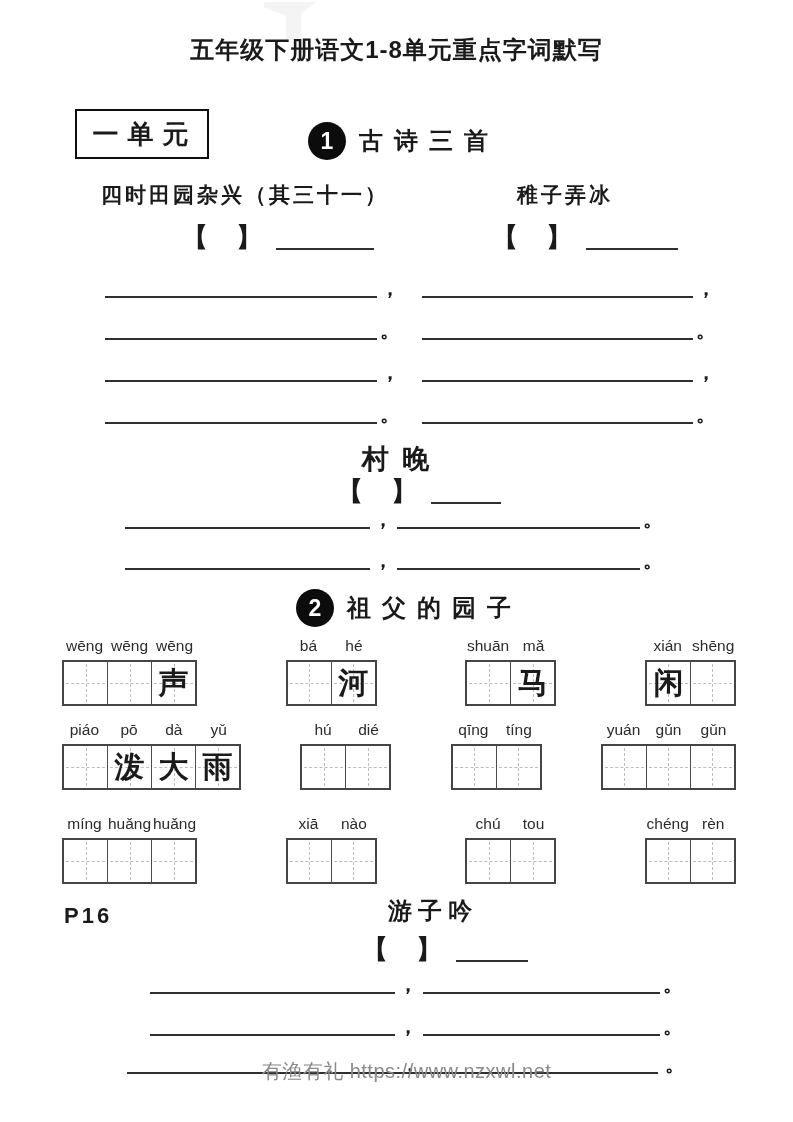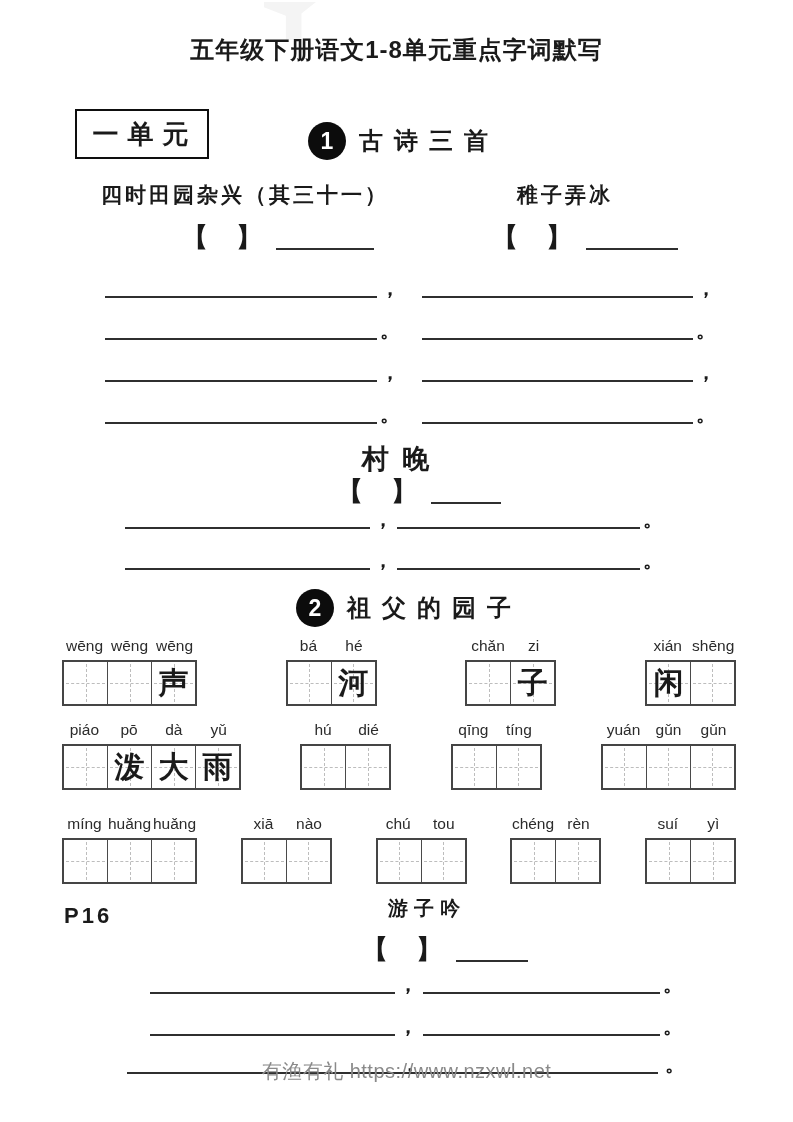--- a/index.html
+++ b/index.html
@@ -60,21 +60,21 @@
   .cell{width:43px;height:42px;position:relative;border-right:1.8px solid #4a4a4a;
     display:flex;align-items:center;justify-content:center;}
   .cell:last-child{border-right:none;}
   .cell::before{content:"";position:absolute;left:2px;right:2px;top:50%;border-top:1px dashed #bdbdbd;}
   .cell::after{content:"";position:absolute;top:2px;bottom:2px;left:50%;border-left:1px dashed #bdbdbd;}
   .char{position:relative;z-index:1;font-family:"DejaVu Serif",serif;font-weight:700;font-size:30px;line-height:30px;}
   
   #accum-row{top:903px;left:60px;width:680px;height:32px;}
   #accum-pref{position:absolute;left:4px;font-size:22px;font-weight:700;letter-spacing:3px;}
   #accum-label{position:absolute;left:88px;font-family:"DejaVu Serif",serif;font-weight:700;font-size:22px;letter-spacing:3px;}
-  #accum-poem{position:absolute;left:328px;top:-8px;font-family:Liberation Serif, serif;font-weight:700;font-size:20px;letter-spacing:6px;}
+  #accum-poem{position:absolute;left:328px;top:-8px;font-family:Liberation Serif, serif;font-weight:700;font-size:24px;letter-spacing:6px;}
   #youzi-bracket{top:936px;left:362px;}
   #youzi-bracket .blank-line{width:72px;}
   
   #bottom-lines{top:968px;left:60px;width:700px;display:flex;flex-direction:column;gap:16px;}
   #bottom-lines .seg-left{left:90px;} #bottom-lines .seg-left .blank-line{width:245px;}
   #bottom-lines .seg-right{left:363px;} #bottom-lines .seg-right .blank-line{width:237px;}
   .line-row.continuous .cont-line{position:absolute;left:67px;bottom:4px;width:531px;border-bottom:2.3px solid #2f2f2f;height:0;}
   .line-row.continuous .mid-punct{position:absolute;left:337px;bottom:4px;}
   .line-row.continuous .end-punct{position:absolute;left:602px;bottom:4px;}
   #footer-watermark{top:1058px;left:0;right:0;text-align:center;padding-left:20px;
@@ -218,27 +218,27 @@
         </div>
         <div class="grid">
           <div class="cell"></div>
           <div class="cell">
             <span class="char">河</span>
           </div>
         </div>
       </div>
       <div class="pinyin-group">
         <div class="syllables">
-          <span class="syl">chǎn</span>
-          <span class="syl">zi</span>
-        </div>
-        <div class="grid">
-          <div class="cell"></div>
-          <div class="cell">
-            <span class="char">子</span>
+          <span class="syl">shuān</span>
+          <span class="syl">mǎ</span>
+        </div>
+        <div class="grid">
+          <div class="cell"></div>
+          <div class="cell">
+            <span class="char">马</span>
           </div>
         </div>
       </div>
       <div class="pinyin-group">
         <div class="syllables">
           <span class="syl">xián</span>
           <span class="syl">shēng</span>
         </div>
         <div class="grid">
           <div class="cell">
@@ -332,30 +332,20 @@
         </div>
         <div class="grid">
           <div class="cell"></div>
           <div class="cell"></div>
         </div>
       </div>
       <div class="pinyin-group">
         <div class="syllables">
           <span class="syl">chéng</span>
           <span class="syl">rèn</span>
-        </div>
-        <div class="grid">
-          <div class="cell"></div>
-          <div class="cell"></div>
-        </div>
-      </div>
-      <div class="pinyin-group">
-        <div class="syllables">
-          <span class="syl">suí</span>
-          <span class="syl">yì</span>
         </div>
         <div class="grid">
           <div class="cell"></div>
           <div class="cell"></div>
         </div>
       </div>
     </div>
 
   <div id="accum-row" class="abs">
     <span id="accum-pref">P16</span>

